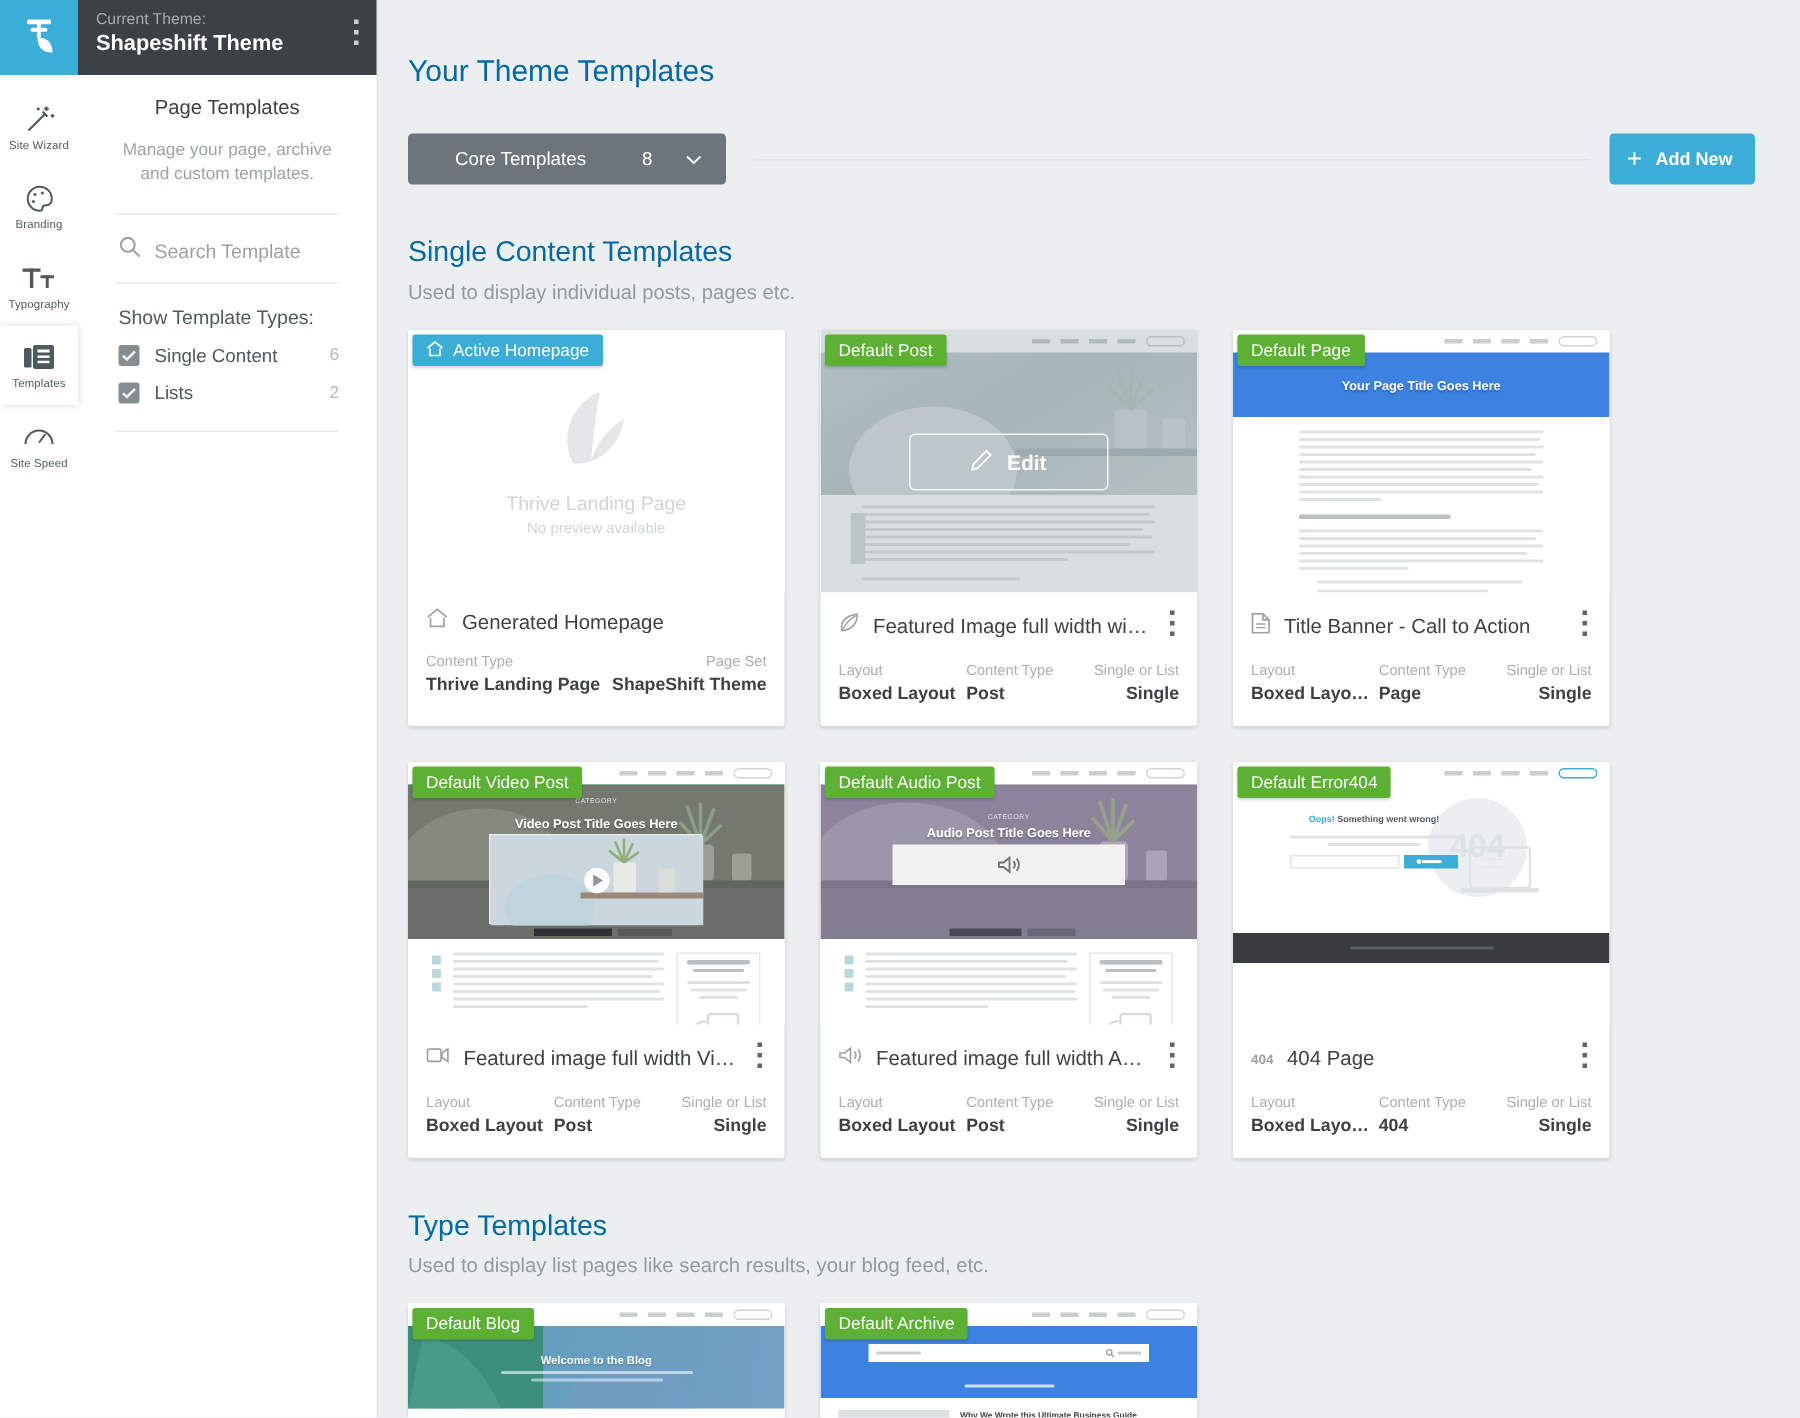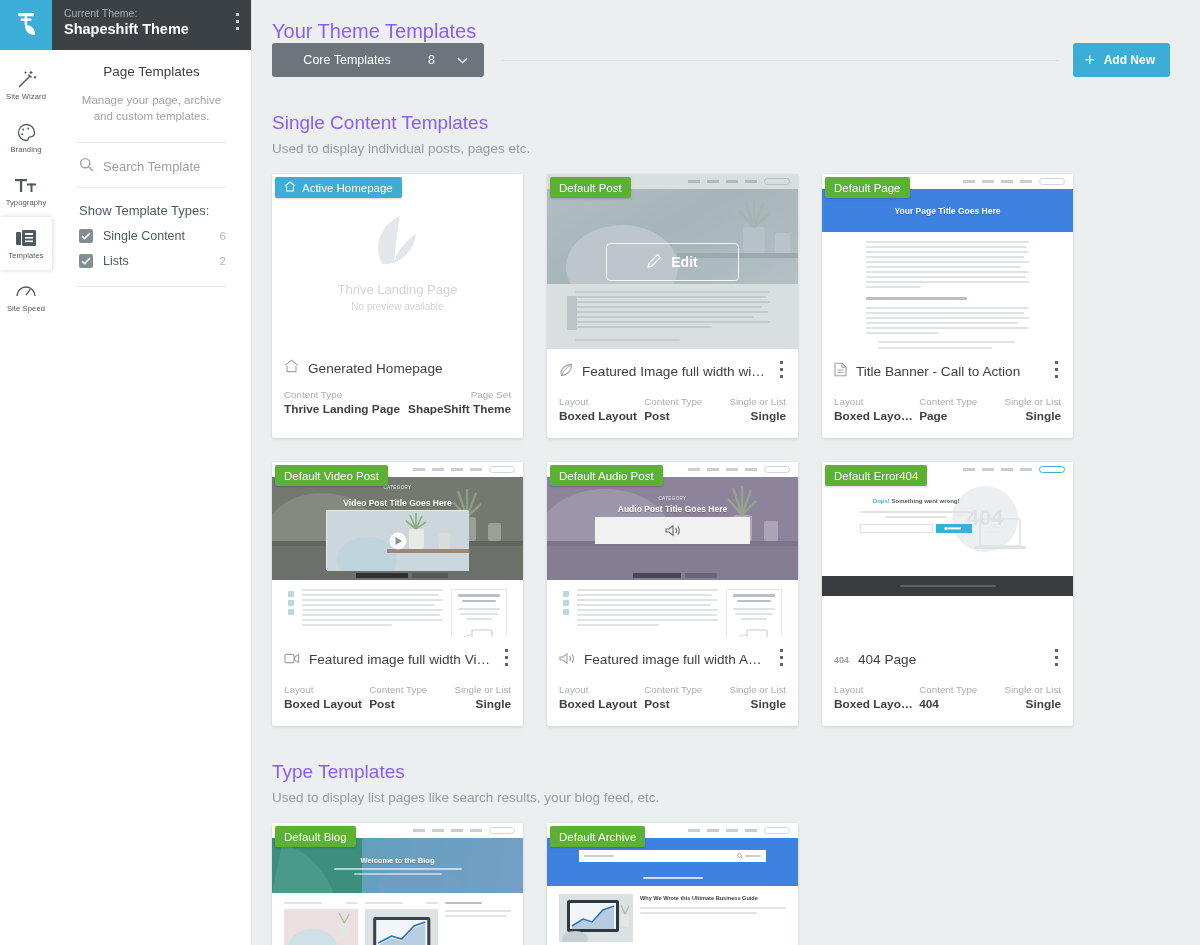--- a/index.html
+++ b/index.html
@@ -61,41 +61,41 @@
     width: 14px; height: 14px; background: #848d92; border-radius: 2px;
     display: flex; align-items: center; justify-content: center; flex: 0 0 14px;
   }
   .chk svg { display: block; }
   .chk-label { font-size: 12.5px; color: #4d5a60; flex: 1; }
   .chk-count { font-size: 11.5px; color: #b3b9bc; }
 
   
   .main { flex: 1; overflow: hidden; position: relative; padding: 0 0 0 0; }
   .main-inner { padding: 20px 30px 0 20px; }
-  .pg-title { font-size: 20px; color: #8b5cf6; font-weight: normal; padding-left: 0; }
-
-  .toolbar { display: flex; align-items: center; }
+  .pg-title { font-size: 20px; color: #0369a1; font-weight: normal; padding-left: 0; margin-top: 17px; }
+
+  .toolbar { display: flex; align-items: center; margin-top: 29px; }
   .dropdown {
     background: #6c757c; color: #fff; border-radius: 3px; height: 34px;
     display: flex; align-items: center; gap: 22px; padding: 0 16px;
     font-size: 12.5px; cursor: pointer; min-width: 212px;
   }
   .dropdown .dd-name { flex: 1; text-align: center; }
   .dropdown .dd-count { font-size: 12.5px; }
   .tb-line { flex: 1; height: 1px; background: #dfe3e4; margin: 0 14px 0 18px; }
   .addnew {
     background: #3badd6; color: #fff; border: 0; border-radius: 3px;
     height: 34px; padding: 0 15px 0 12px; display: flex; align-items: center;
     gap: 9px; font-size: 12px; font-weight: bold; cursor: pointer;
     font-family: "Liberation Sans", sans-serif;
   }
   .plus { font-size: 17px; font-weight: normal; line-height: 14px; }
 
   .sec-h { margin-top: 35px; }
-  .sec-title { font-size: 19px; color: #8b5cf6; font-weight: normal; }
+  .sec-title { font-size: 19px; color: #0369a1; font-weight: normal; }
   .sec-sub { font-size: 13.5px; color: #939b9f; margin-top: 7px; }
 
   .grid { display: flex; gap: 24px; margin-top: 18px; flex-wrap: wrap; }
   .card {
     width: 251px; background: #fff; border-radius: 2px;
     box-shadow: 0 1px 3px rgba(0,0,0,.14); position: relative;
   }
   .badge {
     position: absolute; left: 3px; top: 3px; z-index: 4;
     color: #fff; font-size: 11.5px; height: 21px; border-radius: 2px;

